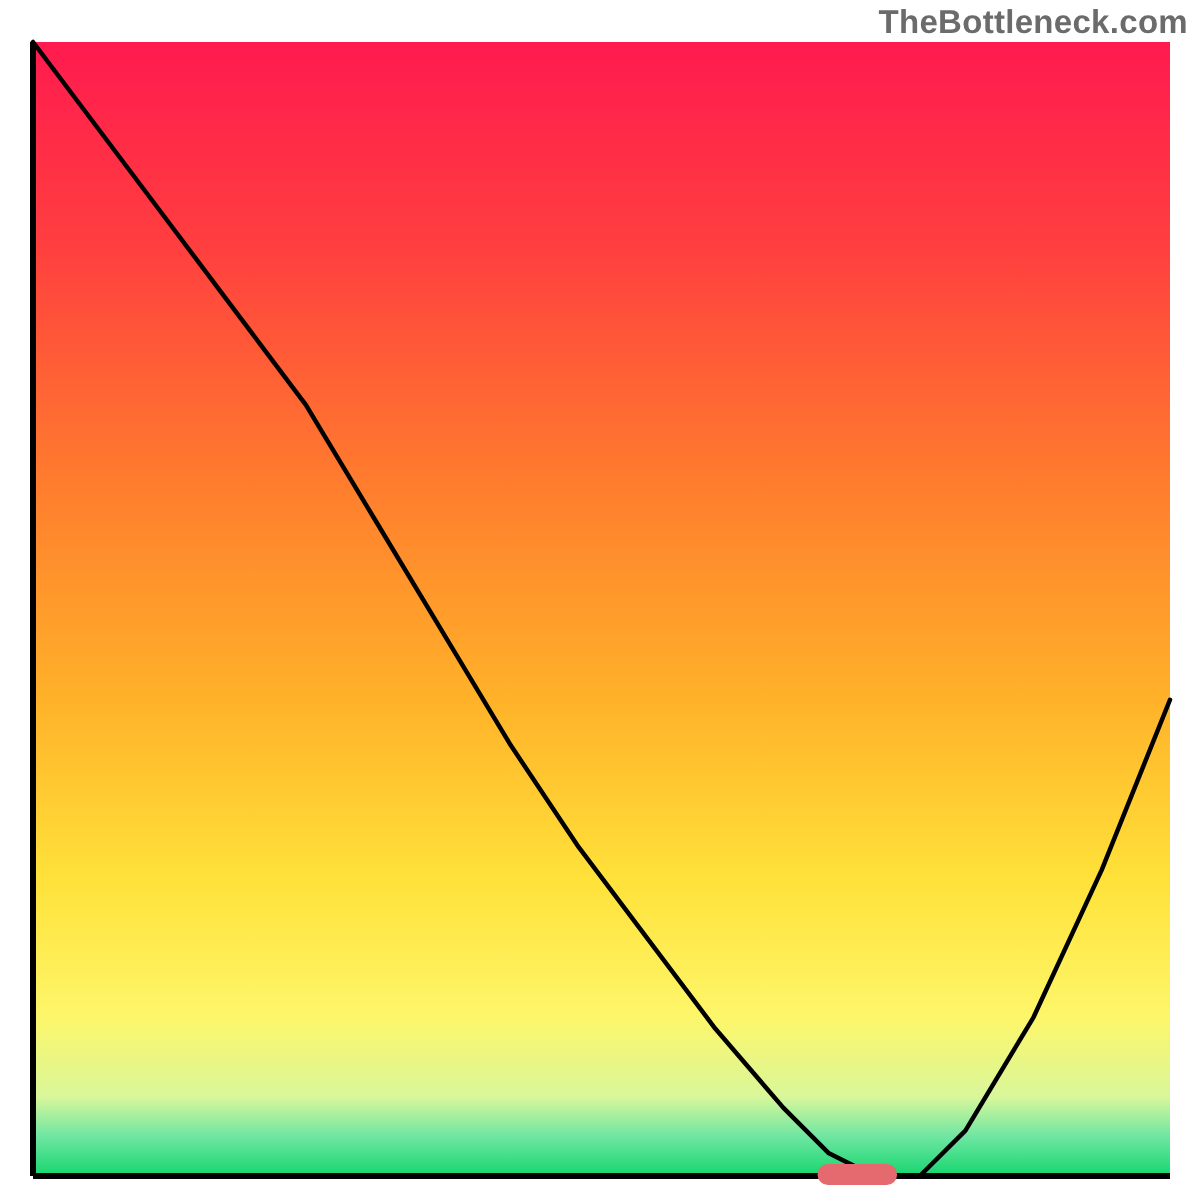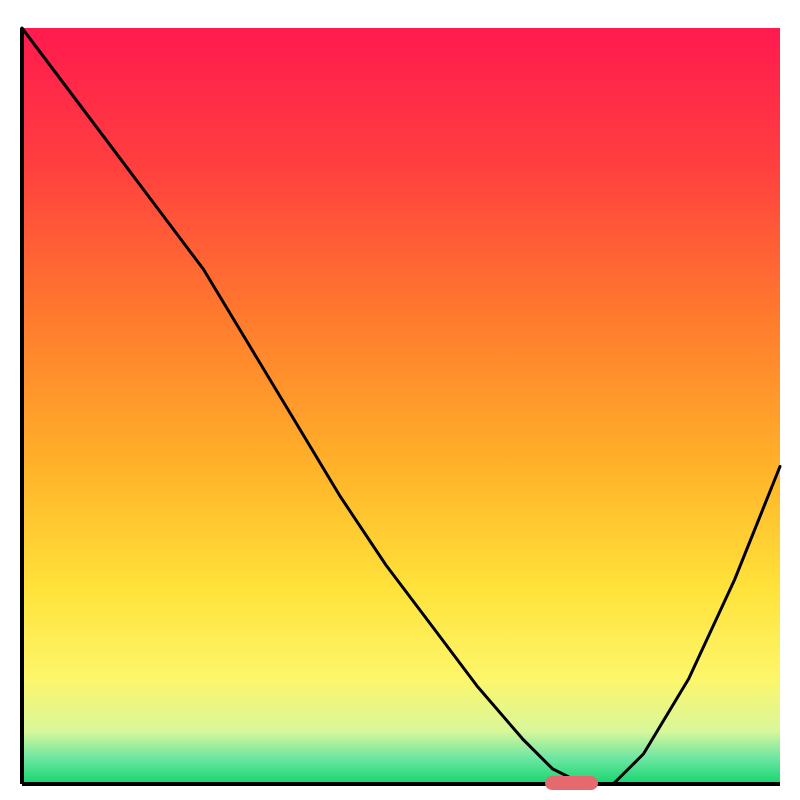--- a/index.html
+++ b/index.html
@@ -27,20 +27,21 @@
   svg {
     position: absolute;
     left: 0;
     top: 0;
   }
 </style>
 </head>
 <body>
 <div class="stage">
 
+  <div class="watermark">TheBottleneck.com</div>
 
   <svg id="chart-svg" width="800" height="800">
     <defs>
       <linearGradient id="bg-grad" x1="0" y1="0" x2="0" y2="1">
           <stop offset="0%" stop-color="#ff1a4f"></stop>
           <stop offset="18%" stop-color="#ff3f3f"></stop>
           <stop offset="38%" stop-color="#ff7a2e"></stop>
           <stop offset="57.99999999999999%" stop-color="#ffb229"></stop>
           <stop offset="74%" stop-color="#ffe23a"></stop>
           <stop offset="86%" stop-color="#fdf66a"></stop>

